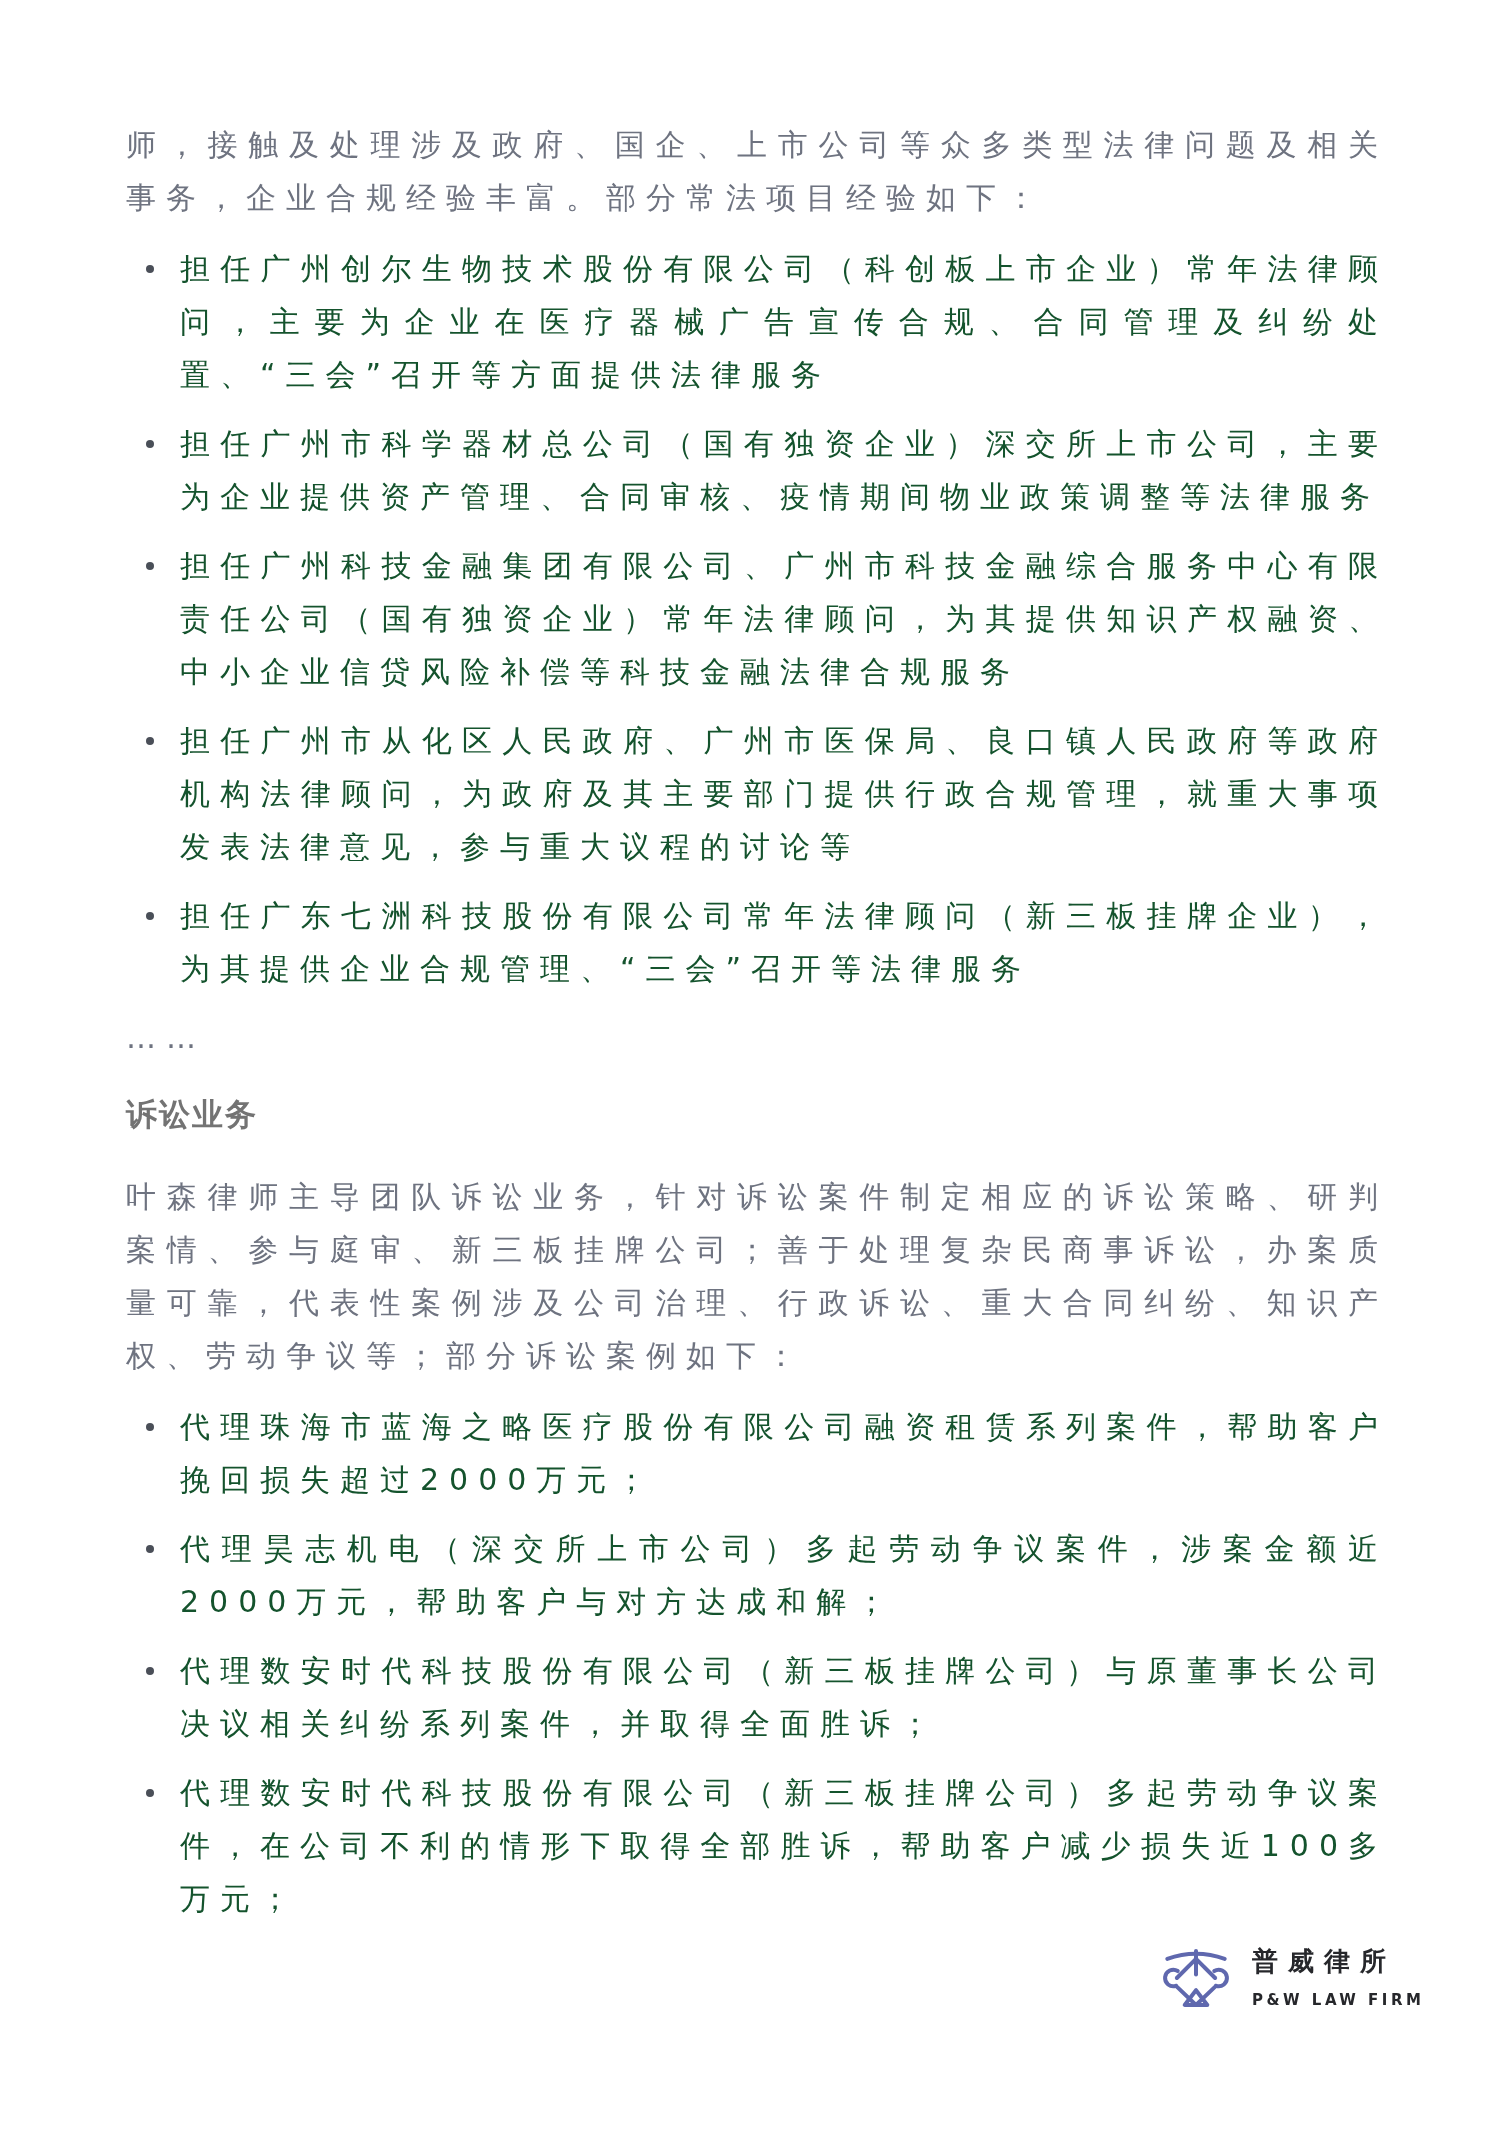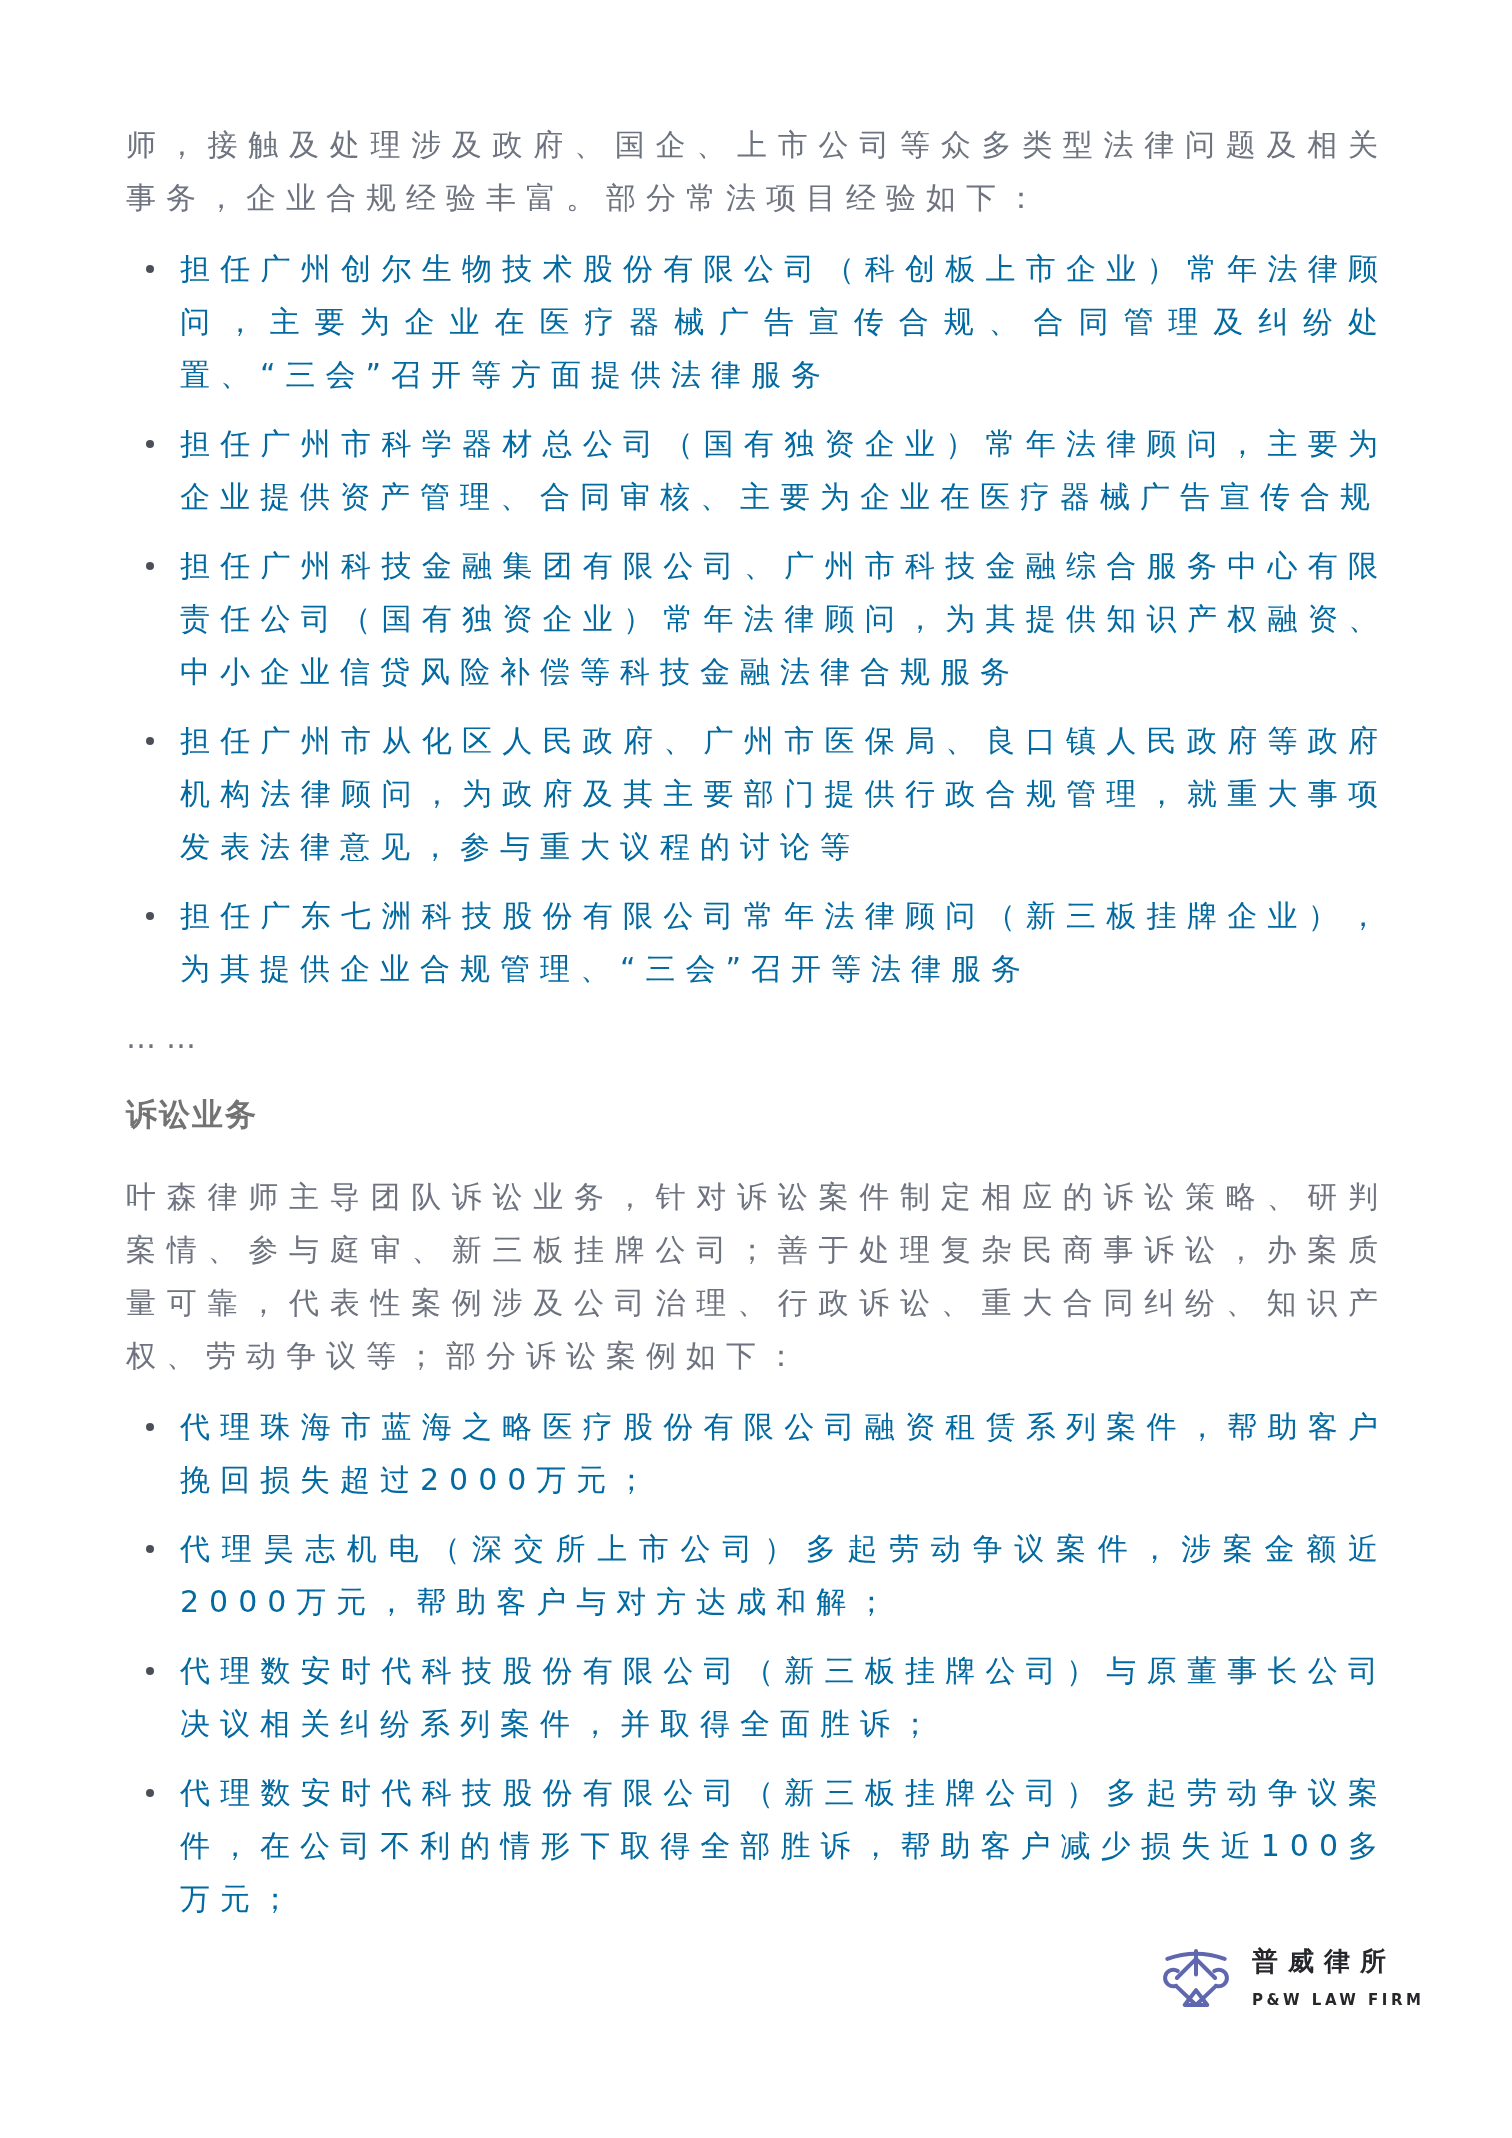--- a/index.html
+++ b/index.html
@@ -32,21 +32,21 @@
     margin:0 0 0 0;
     padding:0;
   }
   ul.exp-list li{
     position:relative;
     padding-left:54px;
     margin-bottom:16px;
     font-size:30px;
     line-height:53px;
     letter-spacing:10px;
-    color:#0369a1;
+    color:#14532d;
     font-weight:500;
     text-align:justify;
   }
   .bullet-dot{
     position:absolute;
     left:20px;
     top:23px;
     width:8px;
     height:8px;
     border-radius:50%;
@@ -106,21 +106,21 @@
 
     <p class="body-text">师，接触及处理涉及政府、国企、上市公司等众多类型法律问题及相关事务，企业合规经验丰富。部分常法项目经验如下：</p>
 
     <ul class="exp-list">
       <li>
         <span class="bullet-dot"></span>
         <span>担任广州创尔生物技术股份有限公司（科创板上市企业）常年法律顾问，主要为企业在医疗器械广告宣传合规、合同管理及纠纷处置、“三会”召开等方面提供法律服务</span>
       </li>
       <li>
         <span class="bullet-dot"></span>
-        <span>担任广州市科学器材总公司（国有独资企业）常年法律顾问，主要为企业提供资产管理、合同审核、主要为企业在医疗器械广告宣传合规</span>
+        <span>担任广州市科学器材总公司（国有独资企业）深交所上市公司，主要为企业提供资产管理、合同审核、疫情期间物业政策调整等法律服务</span>
       </li>
       <li>
         <span class="bullet-dot"></span>
         <span>担任广州科技金融集团有限公司、广州市科技金融综合服务中心有限责任公司（国有独资企业）常年法律顾问，为其提供知识产权融资、中小企业信贷风险补偿等科技金融法律合规服务</span>
       </li>
       <li>
         <span class="bullet-dot"></span>
         <span>担任广州市从化区人民政府、广州市医保局、良口镇人民政府等政府机构法律顾问，为政府及其主要部门提供行政合规管理，就重大事项发表法律意见，参与重大议程的讨论等</span>
       </li>
       <li>

